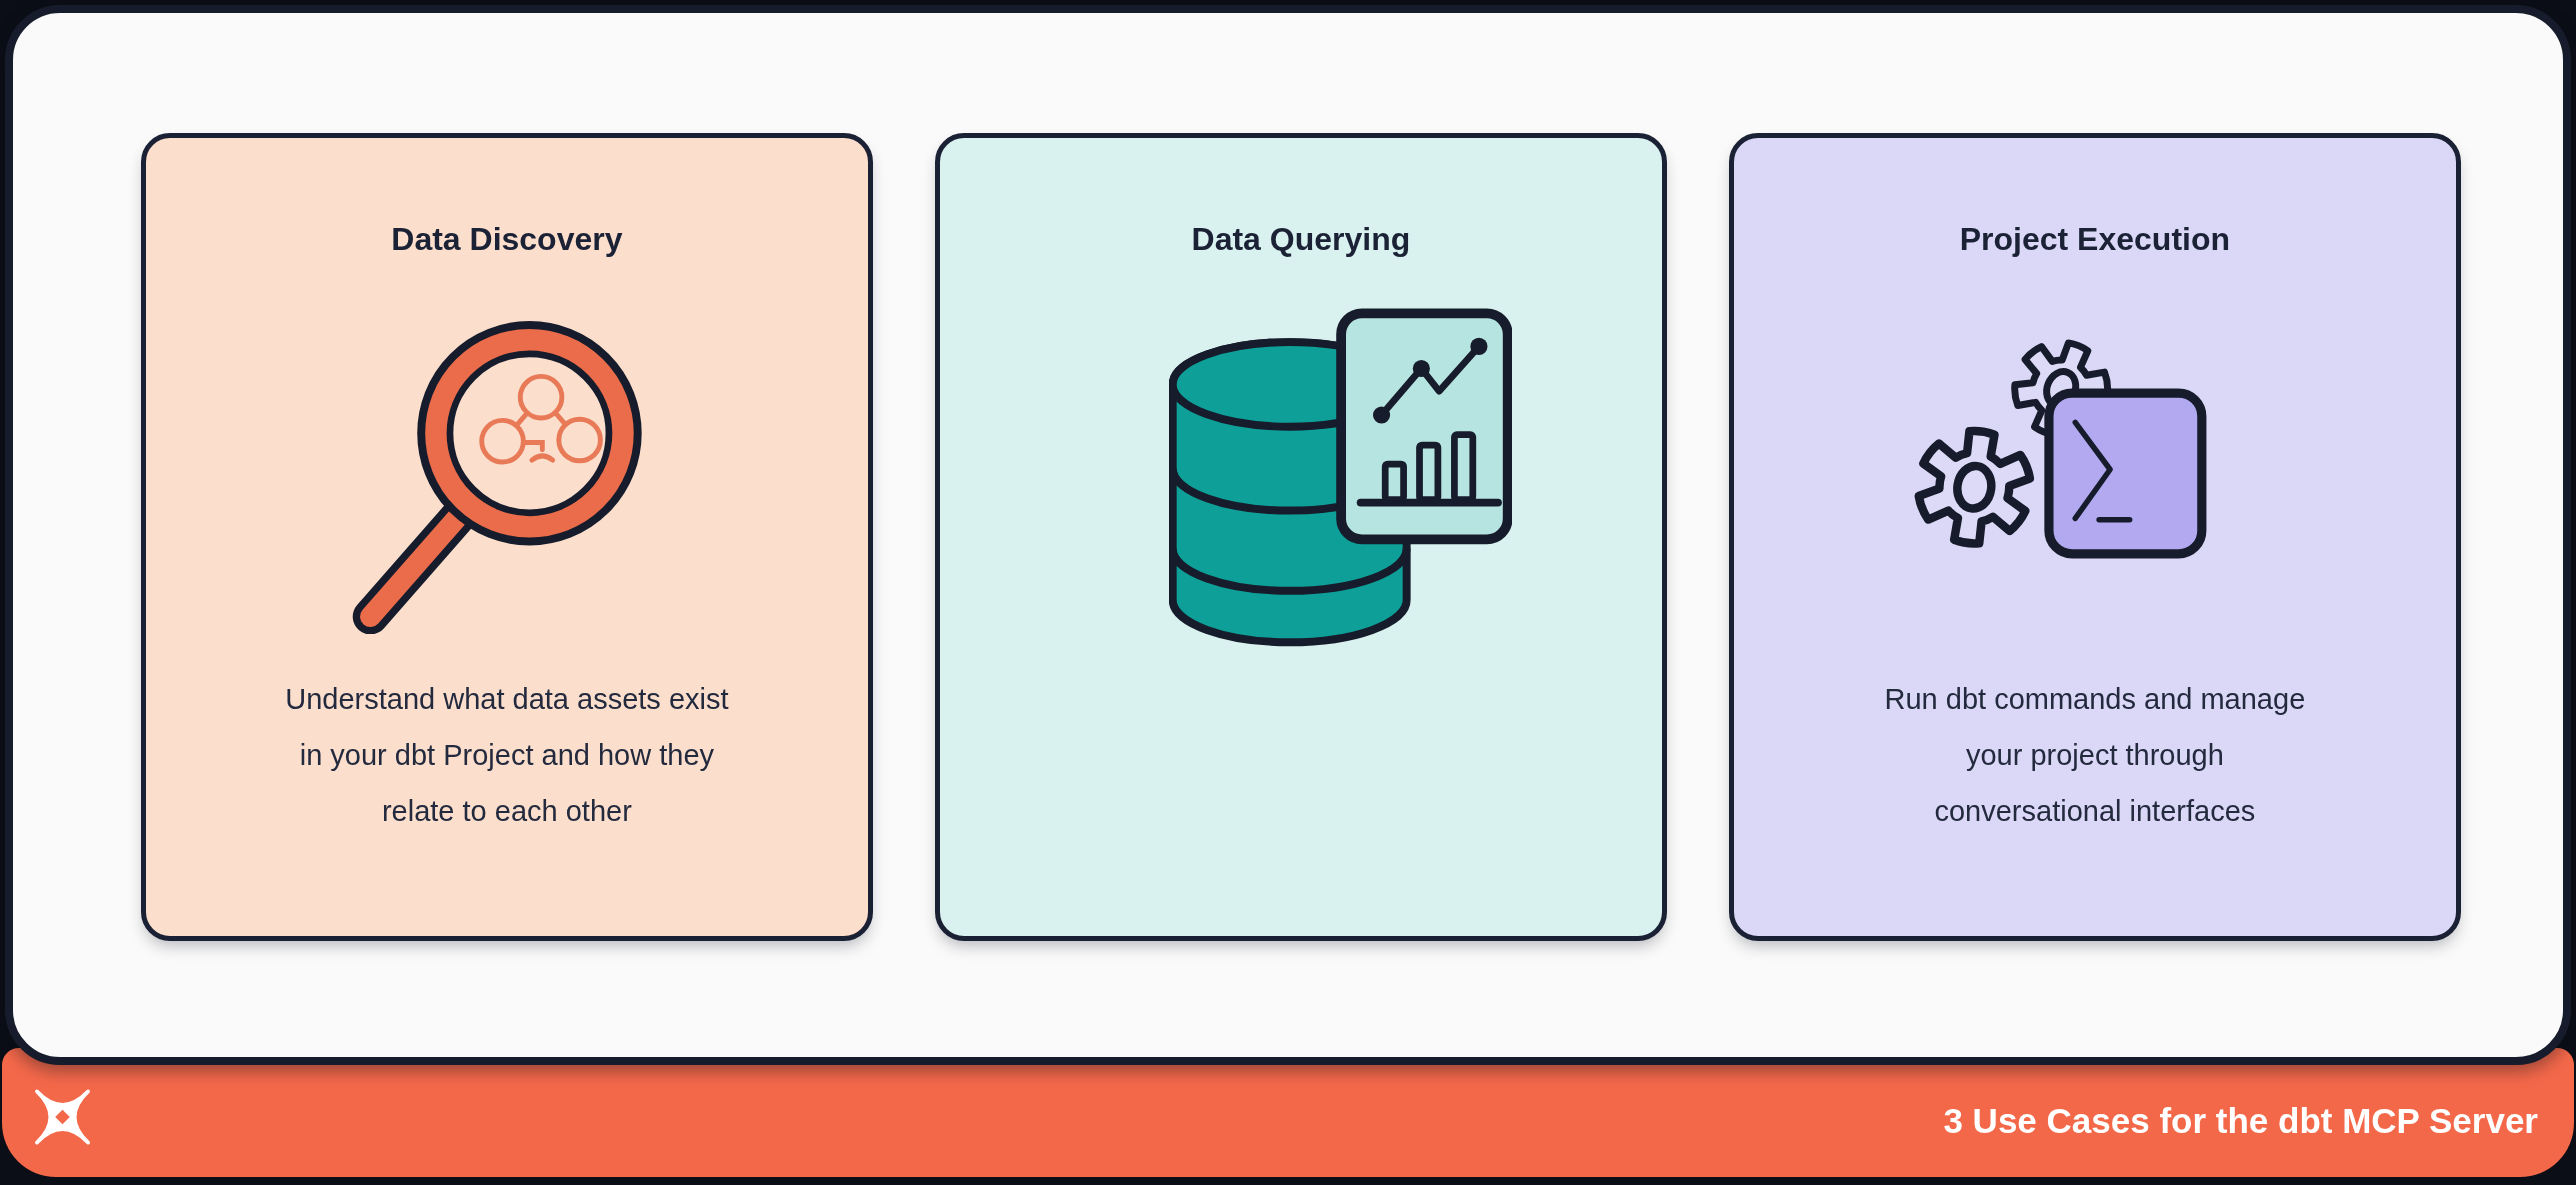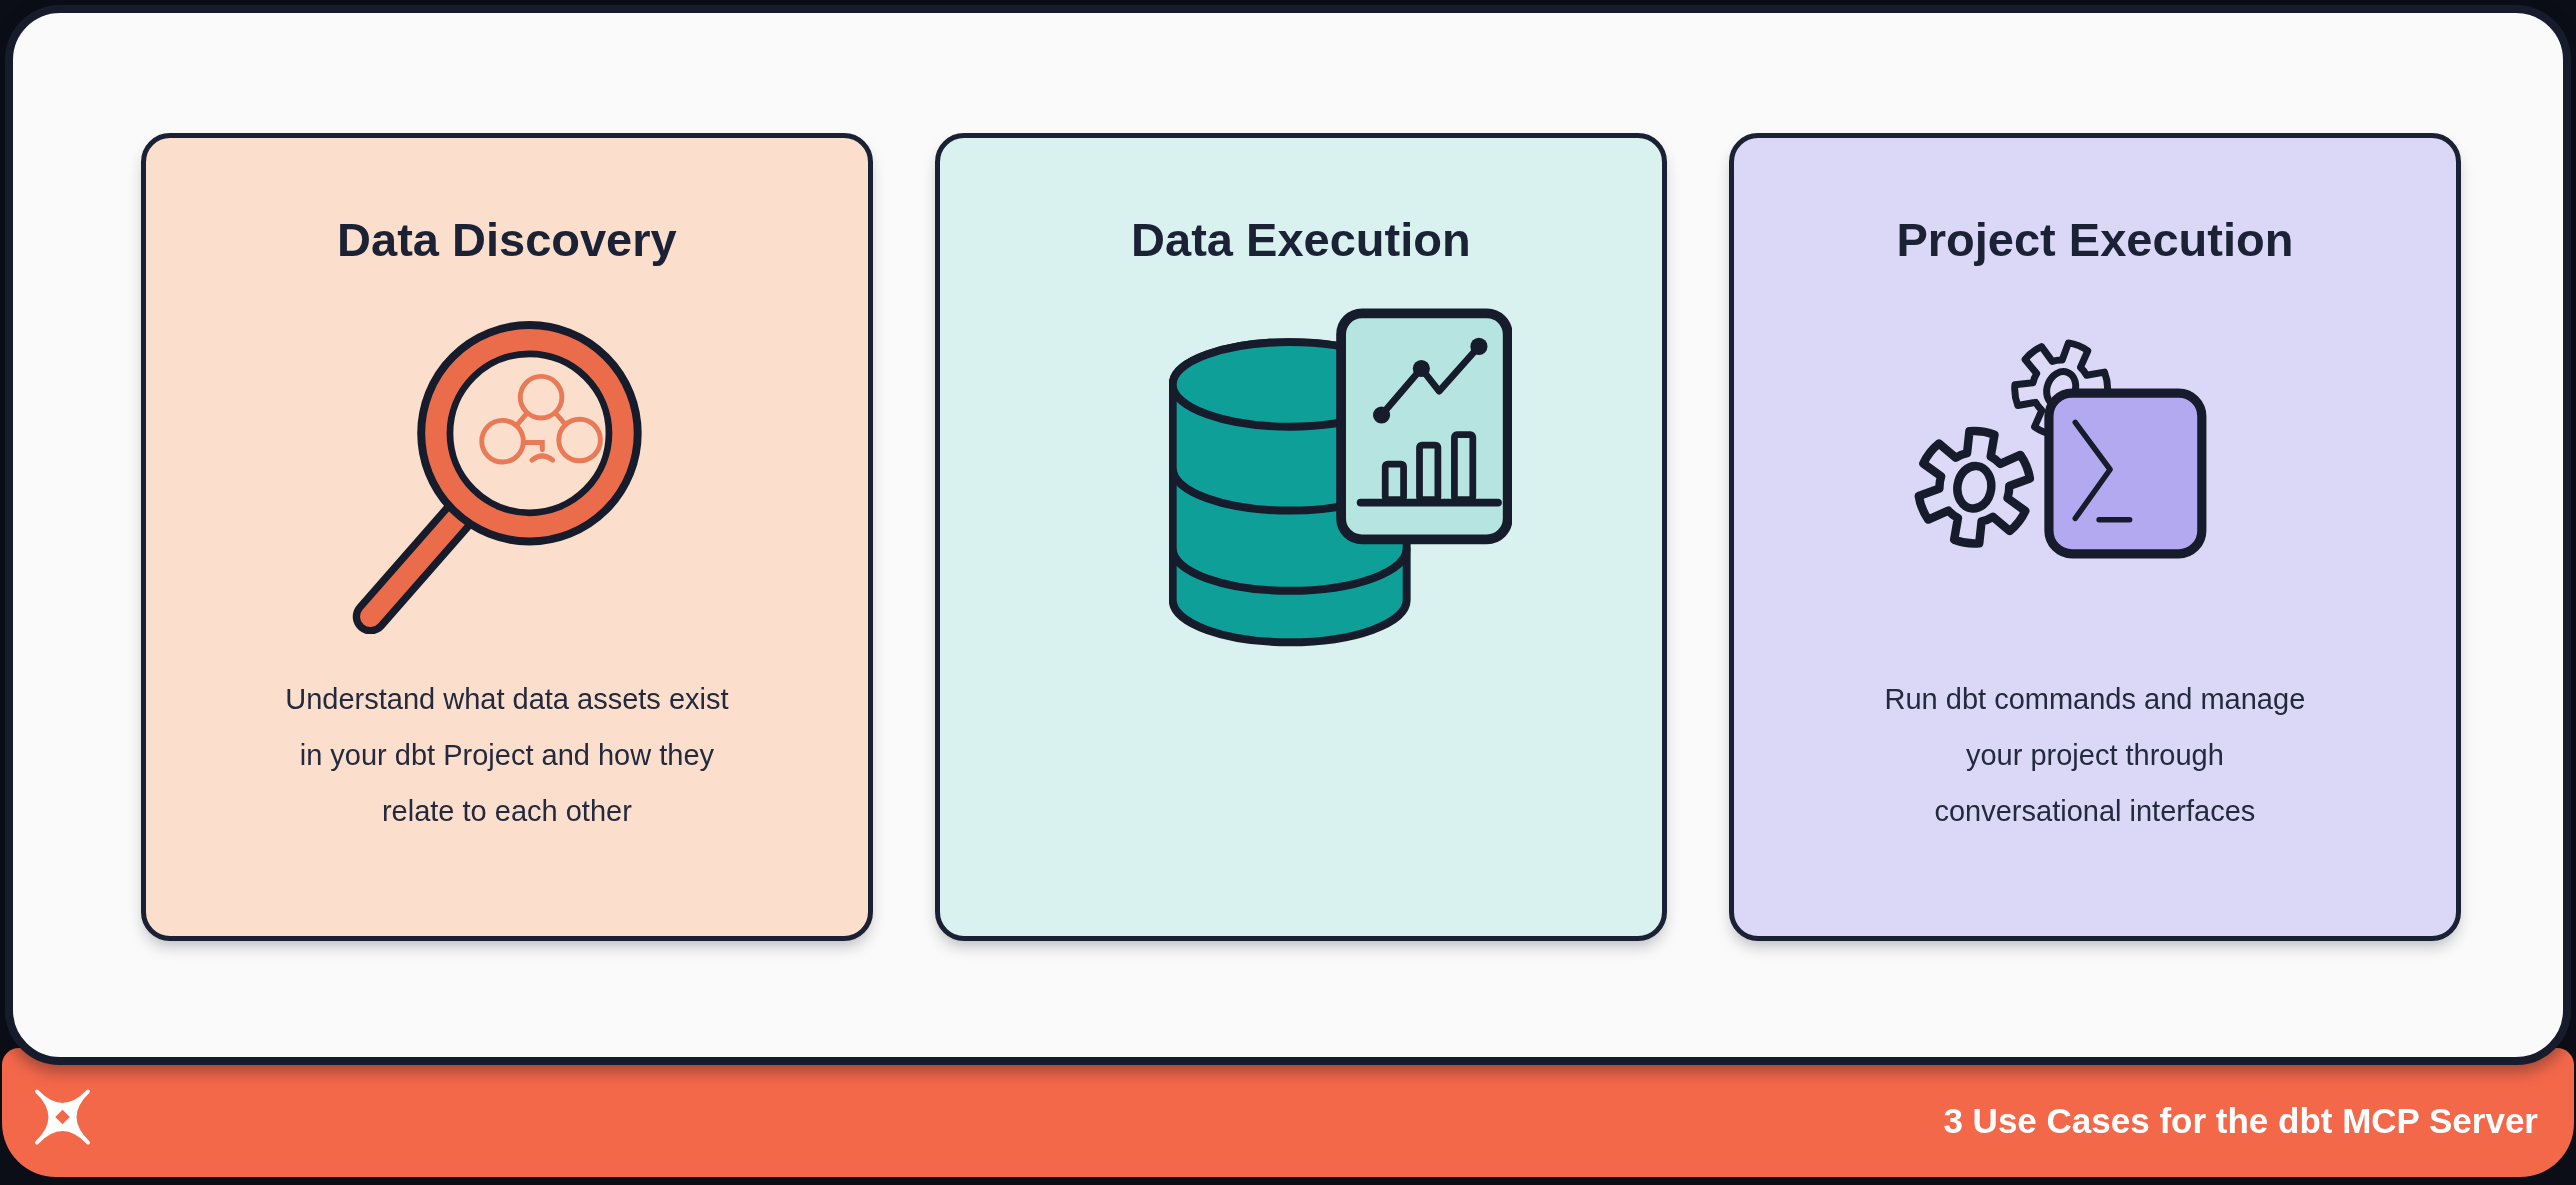--- a/index.html
+++ b/index.html
@@ -20,21 +20,21 @@
   .card{
     position:absolute;top:120px;width:732px;height:808px;
     border:5.5px solid #1b2134;border-radius:29px;box-sizing:border-box;
     box-shadow:0 8.6px 16px -4.9px rgba(22,28,43,.30);
   }
   .card1{left:128px;background:#fbdecc;}
   .card2{left:922px;background:#d9f2ef;}
   .card3{left:1716px;background:#dbd7f6;text-decoration:underline;}
   .card-title{
     position:absolute;top:77px;left:0;right:0;text-align:center;
-    font-size:47px;font-weight:700;color:#1b2236;letter-spacing:0px;line-height:49px;
+    font-size:32px;font-weight:700;color:#1b2236;letter-spacing:0px;line-height:49px;
   }
   .card-icon{position:absolute;}
   .icon1{left:200px;top:141px;width:318px;height:355px;}
   .icon2{left:229px;top:168px;width:343px;height:343px;}
   .icon3{left:170px;top:174px;width:318px;height:282px;}
   .card-body{
     position:absolute;top:533px;left:43px;right:43px;text-align:center;
     font-size:29px;font-weight:400;color:#232a3e;line-height:56px;
     white-space:pre-line;
   }
@@ -72,21 +72,21 @@
         <path d="M 290 267 L 321 267 L 321 279"></path>
         <path d="M 304 296 Q 321 282 338 296"></path>
       </g>
     </svg>
     <div class="card-body">Understand what data assets exist
 in your dbt Project and how they
 relate to each other</div>
   </div>
 
   <div class="card card2">
-    <div class="card-title">Data Execution</div>
+    <div class="card-title">Data Querying</div>
     <svg class="card-icon icon2" viewBox="0 0 560 560">
 
       <path d="M 6 128 L 6 480 A 191 69 0 0 0 388 480 L 388 128 A 191 69 0 0 0 6 128 Z" fill="#0e9f98" stroke="#161c2b" stroke-width="13"></path>
       <ellipse cx="197" cy="128" rx="191" ry="69" fill="#0e9f98" stroke="#161c2b" stroke-width="13"></ellipse>
       <path d="M 6 265 A 191 69 0 0 0 388 265" fill="none" stroke="#161c2b" stroke-width="13"></path>
       <path d="M 6 396 A 191 69 0 0 0 388 396" fill="none" stroke="#161c2b" stroke-width="13"></path>
 
       <rect x="281" y="12" width="272" height="369" rx="34" fill="#b6e4e0" stroke="#161c2b" stroke-width="16"></rect>
 
       <g stroke="#161c2b" stroke-width="11" fill="none" stroke-linecap="round" stroke-linejoin="round">

